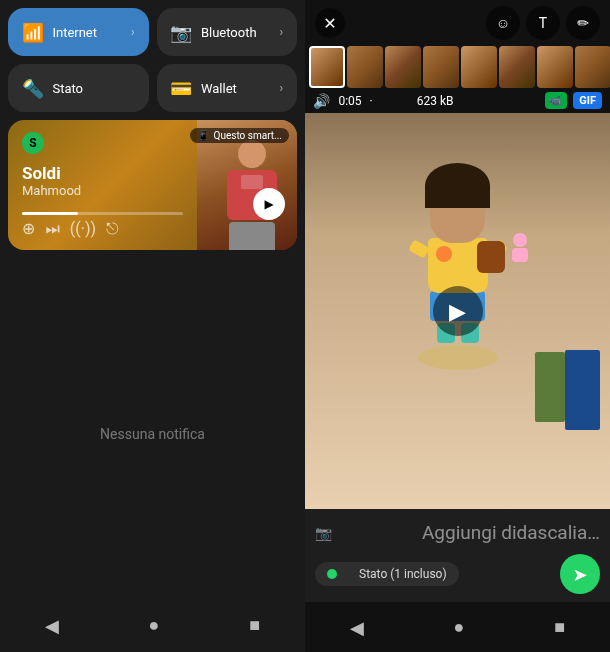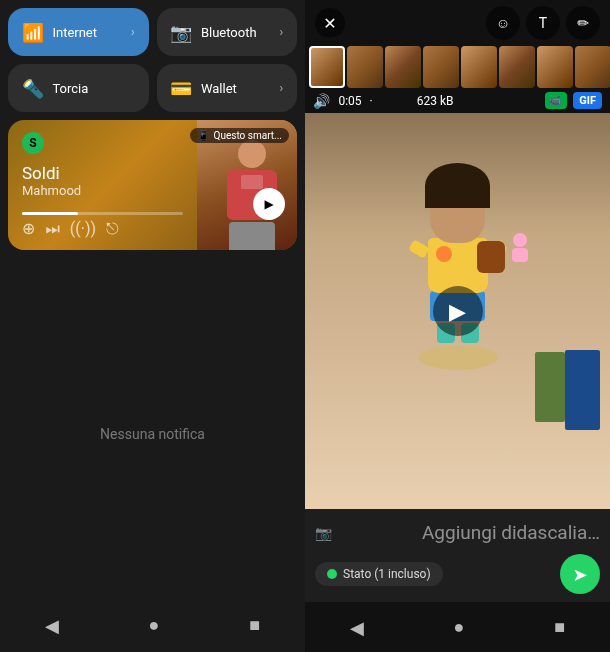--- a/index.html
+++ b/index.html
@@ -96,21 +96,21 @@
       display: flex;
       align-items: center;
       justify-content: center;
       font-size: 12px;
       color: #000;
       font-weight: bold;
     }
 
     .music-title {
       font-size: 17px;
-      font-weight: 400;
+      font-weight: 700;
       color: #fff;
       line-height: 1.1;
     }
 
     .music-artist {
       font-size: 13px;
       color: rgba(255,255,255,0.8);
     }
 
     .music-controls {
@@ -487,21 +487,21 @@
       justify-content: space-between;
       padding: 4px 0 2px;
     }
 
     .stato-badge {
       background: #2e2e2e;
       border-radius: 20px;
       padding: 5px 12px;
       display: flex;
       align-items: center;
-      gap: 6px;
+      gap: 22px;
       font-size: 12px;
       color: rgba(255,255,255,0.8);
       cursor: pointer;
     }
 
     .stato-dot {
       width: 10px;
       height: 10px;
       background: #25d366;
       border-radius: 50%;
@@ -541,21 +541,21 @@
     </div>
 
     <div class="tile">
       <span class="tile-icon">📷</span>
       <span class="tile-label">Bluetooth</span>
       <span class="tile-chevron">›</span>
     </div>
 
     <div class="tile">
       <span class="tile-icon">🔦</span>
-      <span class="tile-label">Torcia</span>
+      <span class="tile-label">Stato</span>
     </div>
 
     <div class="tile">
       <span class="tile-icon">💳</span>
       <span class="tile-label">Wallet</span>
       <span class="tile-chevron">›</span>
     </div>
 
   </div>
 

